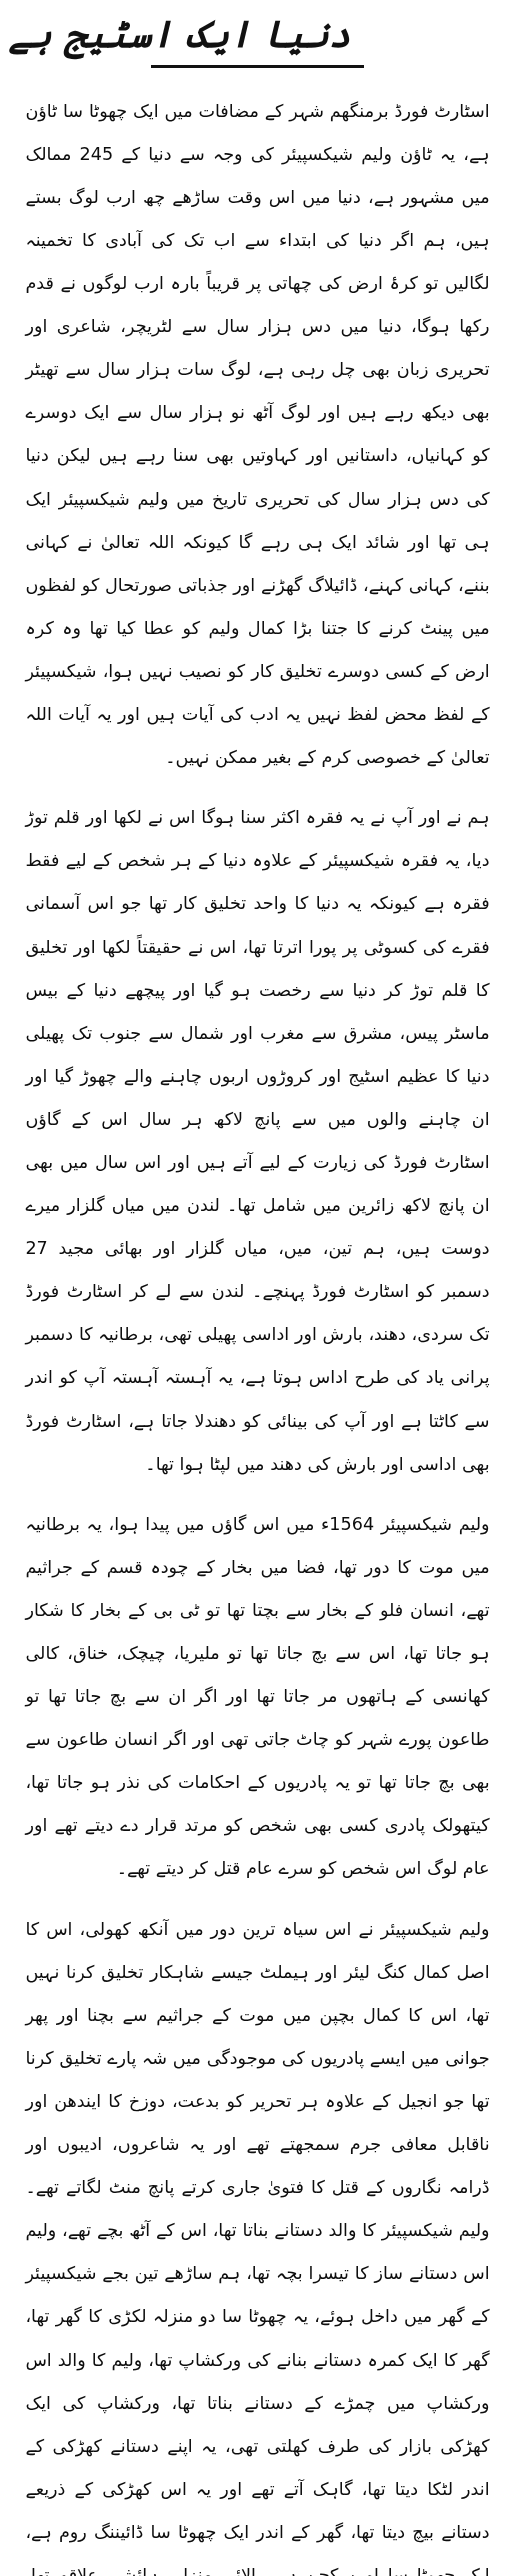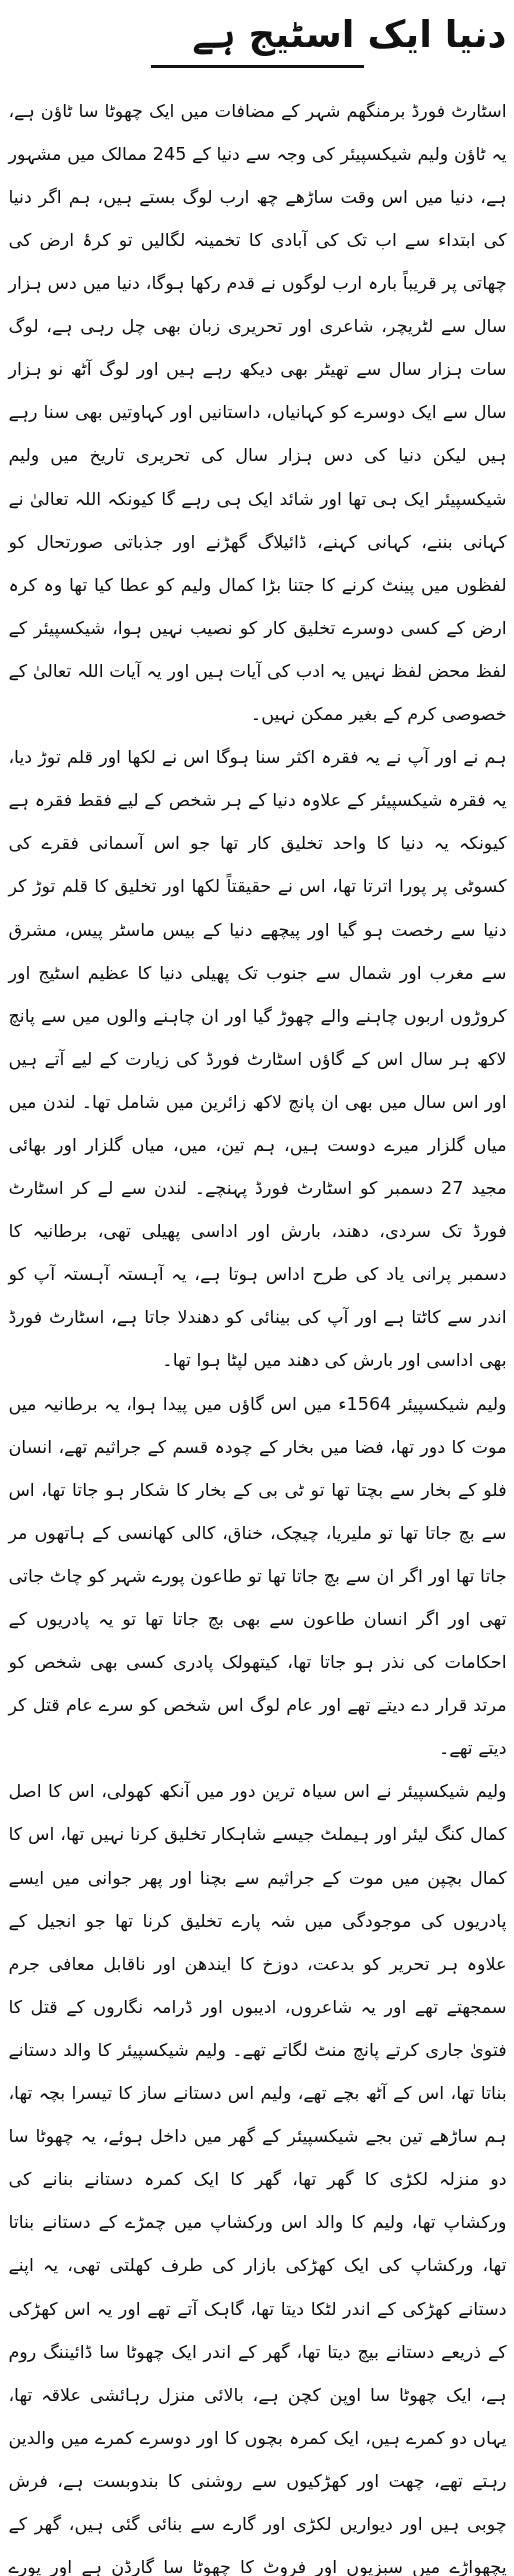--- a/index.html
+++ b/index.html
@@ -14,22 +14,23 @@
     color: #0d0d0d;
   }
   .page {
     box-sizing: border-box;
     width: 515px;
     min-height: 2576px;
     padding: 5px 8.4px 25px 8.4px;
     background: #ffffff;
   }
   .header {
-    text-align: right;
+    text-align: left;
     padding-top: 3.3px;
+    font-style: italic;
   }
   .article-title {
     margin: 0;
     font-size: 37px;
     line-height: 1.45;
     font-weight: bold;
     color: #111111;
     direction: rtl;
   }
   .title-underline {
@@ -41,21 +42,21 @@
   .article-body {
     direction: rtl;
     margin-top: 22px;
     font-size: 17.6px;
     line-height: 2.45;
     text-align: justify;
     text-justify: inter-word;
     color: #0d0d0d;
   }
   .article-body p {
-    margin: 0;
+    margin: 17px;
     padding: 0;
   }
 </style>
 </head>
 <body>
 
 <div class="page">
 
   <div class="header">
     <h1 class="article-title">دنیا ایک اسٹیج ہے</h1>

